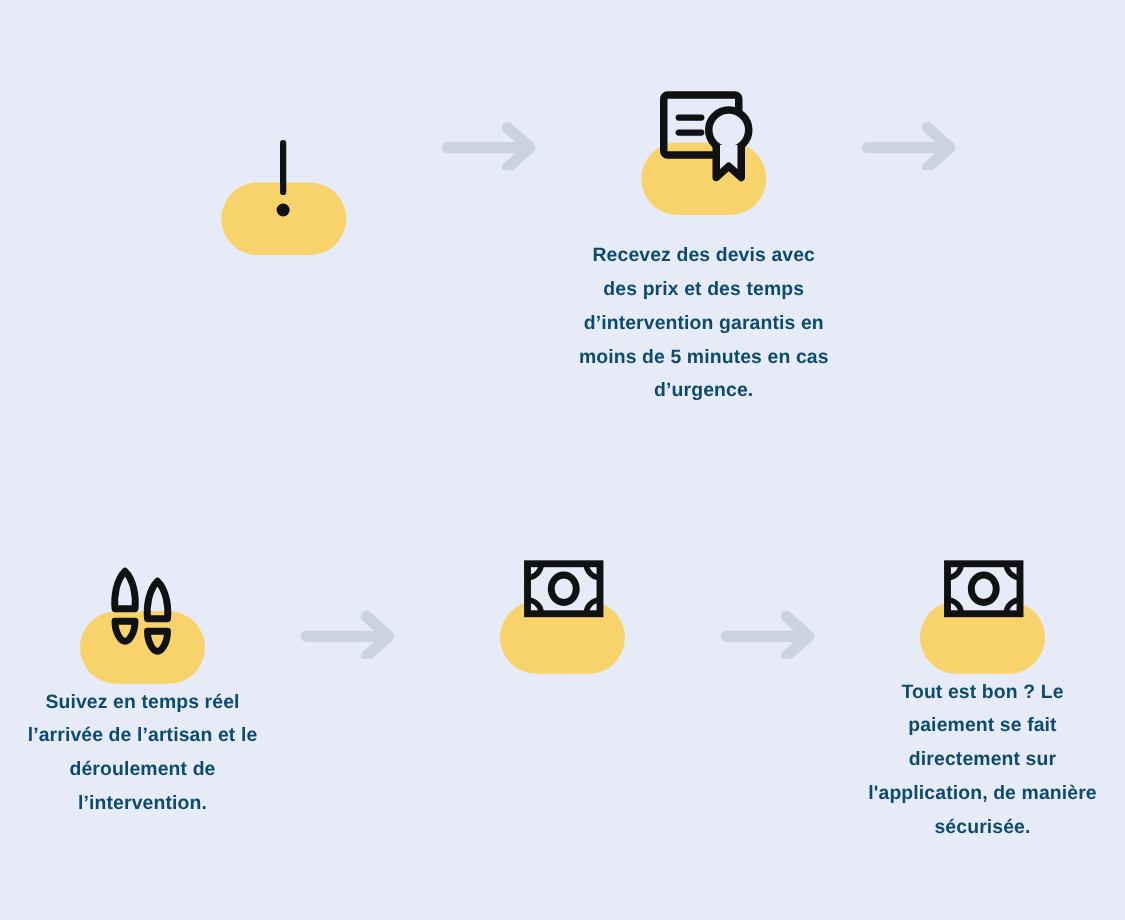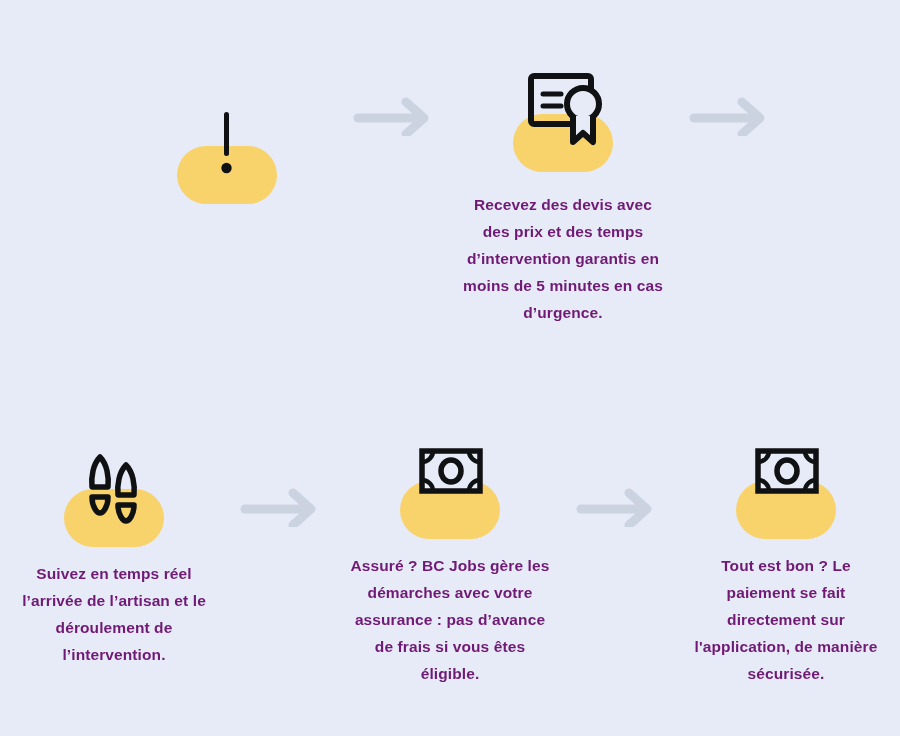--- a/index.html
+++ b/index.html
@@ -68,24 +68,24 @@
   }
   .glyph svg { display: block; overflow: visible; }
 
   .caption {
     margin-top: 20px;
     width: 200px;
     text-align: center;
     font-size: 15.5px;
     line-height: 1.74;
     font-weight: 700;
-    color: #701a75;
+    color: #0c4a6e;
     letter-spacing: 0.1px;
   }
-  .row-bottom .caption { margin-top: 14px; }
+  .row-bottom .caption { margin-top: 2px; }
 
   .arrow {
     flex: 0 0 auto;
     width: 110px;
     display: flex;
     align-items: flex-start;
     justify-content: center;
     padding-top: 34px;
   }
   .row-bottom .arrow { padding-top: 58px; }
@@ -182,21 +182,20 @@
           <svg width="120" height="110" viewBox="0 0 120 110" fill="none">
             <rect x="32" y="22" width="58" height="40" fill="#e6ebf7" stroke="#0f1113" stroke-width="5.5"></rect>
             <ellipse cx="61" cy="42" rx="10" ry="11" fill="#e6ebf7" stroke="#0f1113" stroke-width="5.5"></ellipse>
             <path d="M32 33 C38 33 43 28 43 22" stroke="#0f1113" stroke-width="4.5" fill="none"></path>
             <path d="M90 33 C84 33 79 28 79 22" stroke="#0f1113" stroke-width="4.5" fill="none"></path>
             <path d="M32 51 C38 51 43 56 43 62" stroke="#0f1113" stroke-width="4.5" fill="none"></path>
             <path d="M90 51 C84 51 79 56 79 62" stroke="#0f1113" stroke-width="4.5" fill="none"></path>
           </svg>
         </div>
       </div>
-      <div class="caption">Assuré ? BC Jobs gère les démarches avec votre assurance : pas d’avance de frais si vous êtes éligible.</div>
     </div>
 
     <div class="arrow">
       <svg width="86" height="40" viewBox="0 0 86 40" fill="none">
         <path d="M6 22 H66" stroke="#ccd3e0" stroke-width="9" stroke-linecap="round"></path>
         <path d="M54 6 L72 22 L54 38" stroke="#ccd3e0" stroke-width="9" stroke-linecap="round" stroke-linejoin="round" fill="none"></path>
       </svg>
     </div>
 
     <div class="step step-6">

